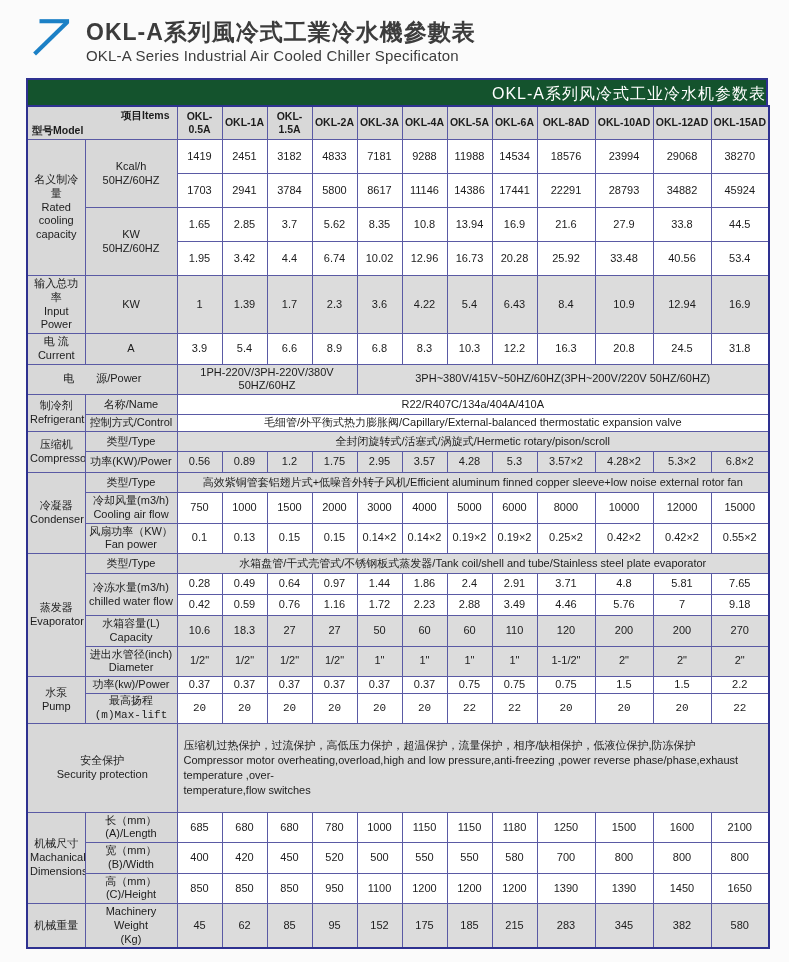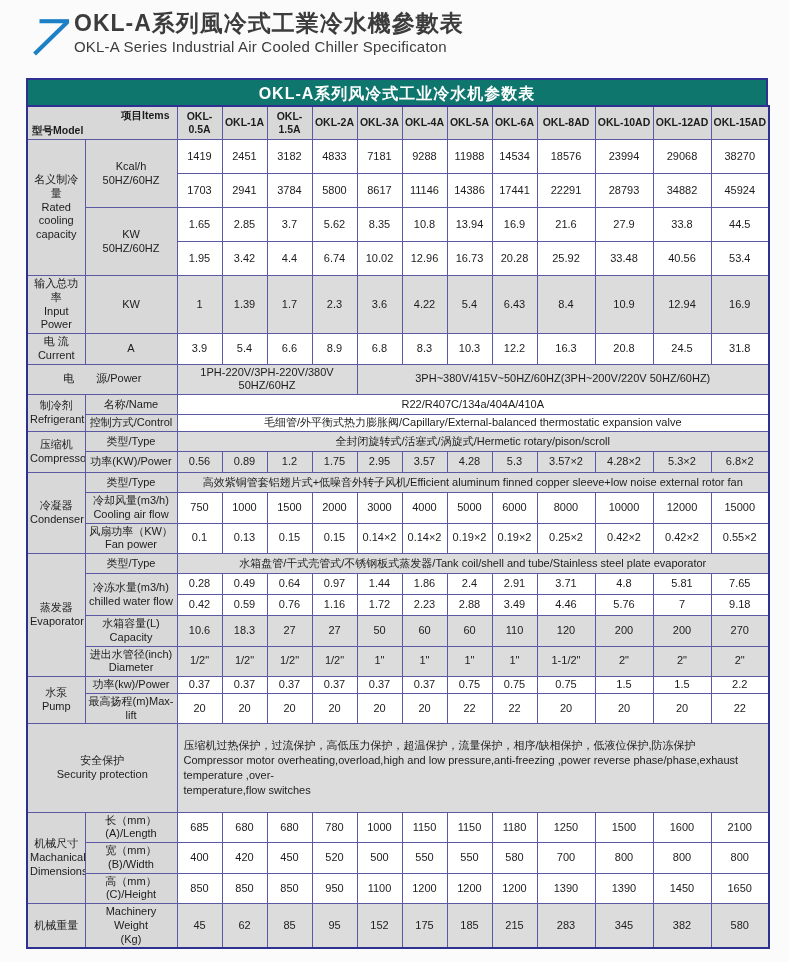--- a/index.html
+++ b/index.html
@@ -4,29 +4,29 @@
 <style>
   html,body{margin:0;padding:0;}
   body{
     width:789px;height:962px;overflow:hidden;
     background:#fbfbfb;
     font-family:"Liberation Sans","DejaVu Sans",sans-serif;
     color:#1c1c1c;
   }
   .page{box-sizing:border-box;width:789px;padding:8px 21px 0 26px;}
   
-  .hdr{display:flex;align-items:flex-start;margin:2px 0 14px 2px;}
+  .hdr{display:flex;align-items:flex-end;gap:12px;margin:2px 0 14px 2px;}
   .logo{flex:0 0 auto;margin-top:2px;}
   .titles h1{margin:0;font-size:23px;font-weight:bold;color:#3c3c3c;letter-spacing:1px;line-height:1.15;}
   .titles .sub{font-size:15px;color:#3c3c3c;margin-top:2px;letter-spacing:.2px;}
   
   .caption{
     width:742px;box-sizing:border-box;height:27px;line-height:27px;
-    background:#0f766e;color:#fff;text-align:center;
-    font-size:16px;font-weight:700;letter-spacing:1px;
+    background:#14532d;color:#fff;text-align:right;
+    font-size:16px;font-weight:400;letter-spacing:1px;
     border:2px solid #2e3190;border-bottom:none;
   }
   
   table.spec{border-collapse:collapse;table-layout:fixed;width:742px;border:2px solid #2e3190;background:#fff;}
   table.spec th,table.spec td{
     border:1px solid #5a5aa4;
     font-size:11px;line-height:1.25;text-align:center;vertical-align:middle;
     padding:1px 2px;white-space:pre-line;overflow:hidden;
   }
   table.spec th{background:#d8d8d8;font-weight:600;font-size:10.5px;height:30px;}
@@ -355,21 +355,21 @@
           <td class="val">0.37</td>
           <td class="val">0.37</td>
           <td class="val">0.37</td>
           <td class="val">0.75</td>
           <td class="val">0.75</td>
           <td class="val">0.75</td>
           <td class="val">1.5</td>
           <td class="val">1.5</td>
           <td class="val">2.2</td>
         </tr>
-        <tr style="height: 20px;">
+        <tr style="height: 20px; font-family: Liberation Mono, monospace;">
           <td class="item">最高扬程(m)Max-lift</td>
           <td class="val">20</td>
           <td class="val">20</td>
           <td class="val">20</td>
           <td class="val">20</td>
           <td class="val">20</td>
           <td class="val">20</td>
           <td class="val">22</td>
           <td class="val">22</td>
           <td class="val">20</td>

